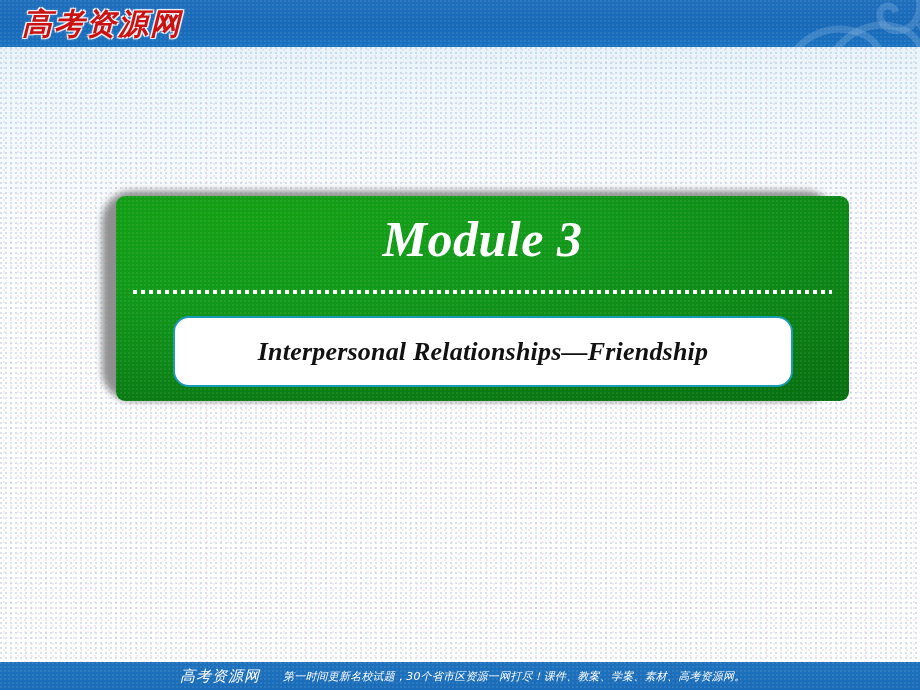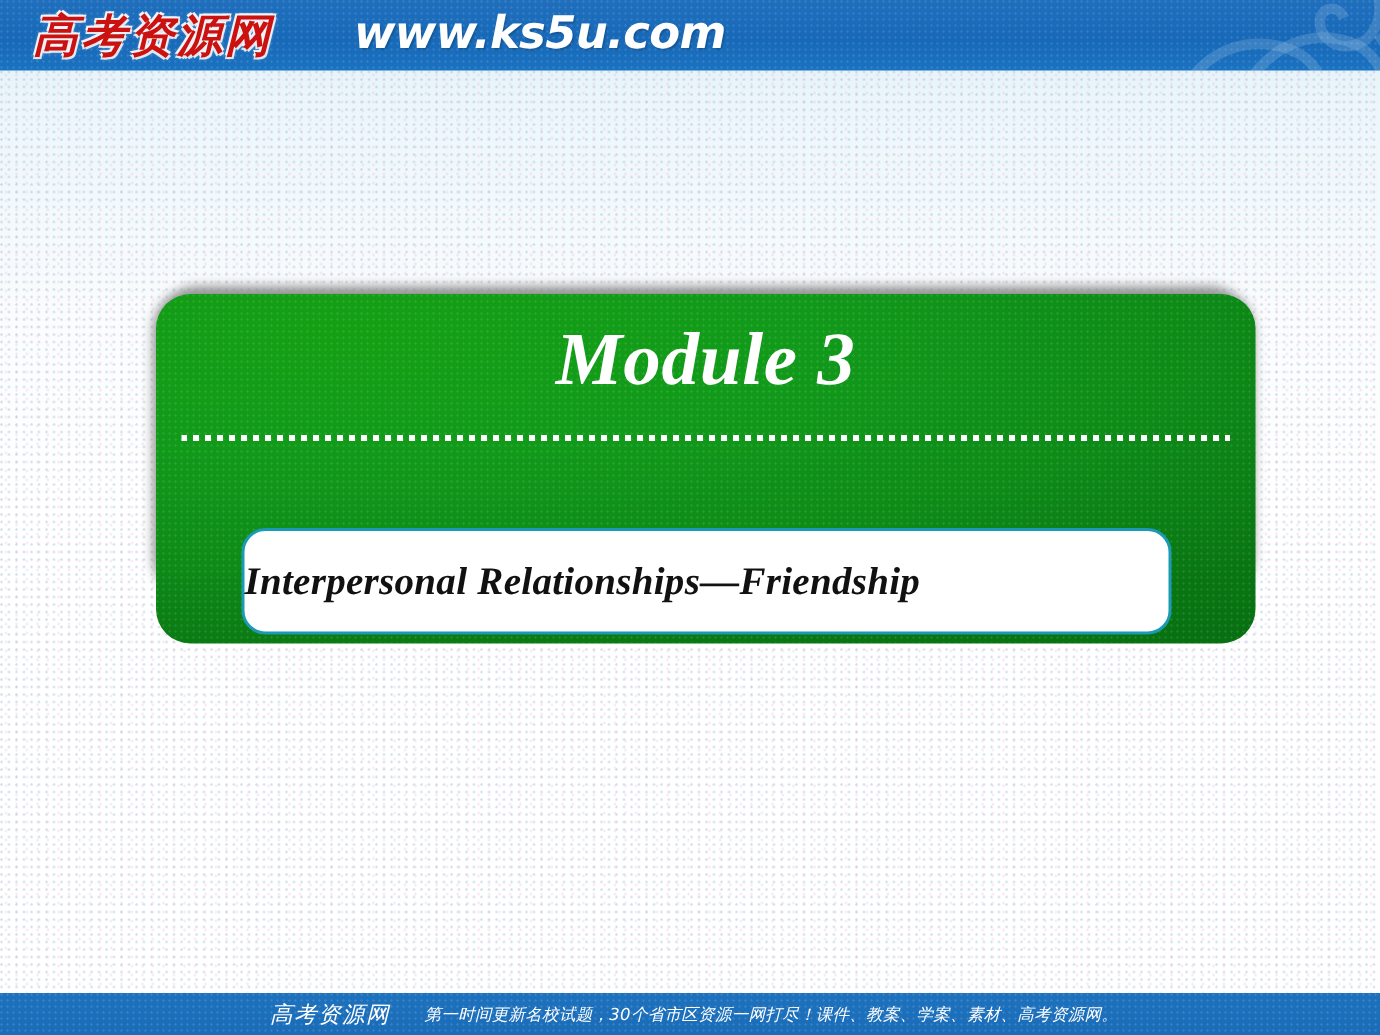--- a/index.html
+++ b/index.html
@@ -111,23 +111,23 @@
     position: absolute;
     left: 2px; top: 0px;
     width: 734px; height: 210px;
     border-radius: 30px;
     background: #8a8a8a;
     filter: blur(3.5px);
     opacity: 0.95;
   }
   #green-panel {
     position: absolute;
-    left: 4px; top: 5px;
-    width: 733px; height: 233px;
-    border-radius: 23px;
+    left: 16px; top: 5px;
+    width: 733px; height: 205px;
+    border-radius: 9px;
     background:
       radial-gradient(ellipse 150% 130% at 18% 12%, #14a014 0%, #11991a 28%, #0d8a17 52%, #097512 74%, #046b0f 100%);
     overflow: hidden;
   }
   #green-panel-dots {
     position: absolute; inset: 0;
     background-image: radial-gradient(circle at 1px 1px, rgba(255,255,255,0.10) 0.6px, transparent 1px);
     background-size: 4px 4px;
     pointer-events: none;
   }
@@ -156,22 +156,21 @@
   #subtitle-box {
     position: absolute;
     left: 57px; top: 120px;
     width: 620px; height: 71px;
     background: #ffffff;
     border: 2px solid #1b9ab5;
     border-radius: 16px;
     box-sizing: border-box;
     display: flex;
     align-items: center;
-    justify-content: flex-start;
-    margin-top: 36px;
+    justify-content: center;
   }
   #subtitle-text {
     font-family: "Liberation Serif", serif;
     font-weight: bold;
     font-size: 26px;
     color: #111111;
     letter-spacing: 0.2px;
     white-space: nowrap;
   }
 
@@ -221,21 +220,20 @@
     <svg id="header-swirl" viewBox="0 0 180 150" xmlns="http://www.w3.org/2000/svg">
       <g fill="none" stroke="#ffffff" stroke-opacity="0.30" stroke-width="7">
         <path d="M20 140 C 20 90, 60 60, 100 75 C 130 86, 128 125, 100 128 C 80 130, 72 110, 88 102"></path>
         <path d="M60 148 C 55 100, 95 55, 140 70 C 172 81, 170 128, 138 132"></path>
         <path d="M118 10 C 150 14, 168 40, 156 62 C 147 78, 122 76, 120 58 C 119 47, 132 44, 136 54"></path>
         <path d="M150 2 C 178 16, 182 54, 158 70"></path>
       </g>
     </svg>
 
     <div class="hdr-logo">高考资源网</div>
-    <div class="hdr-url">www.ks5u.com</div>
   </div>
 
   <div id="green-panel-wrap">
     <div id="green-panel-shadow"></div>
     <div id="green-panel">
       <div id="green-panel-dots"></div>
 
       <div id="module-title">Module 3</div>
 
       <div id="dotted-sep"></div>

